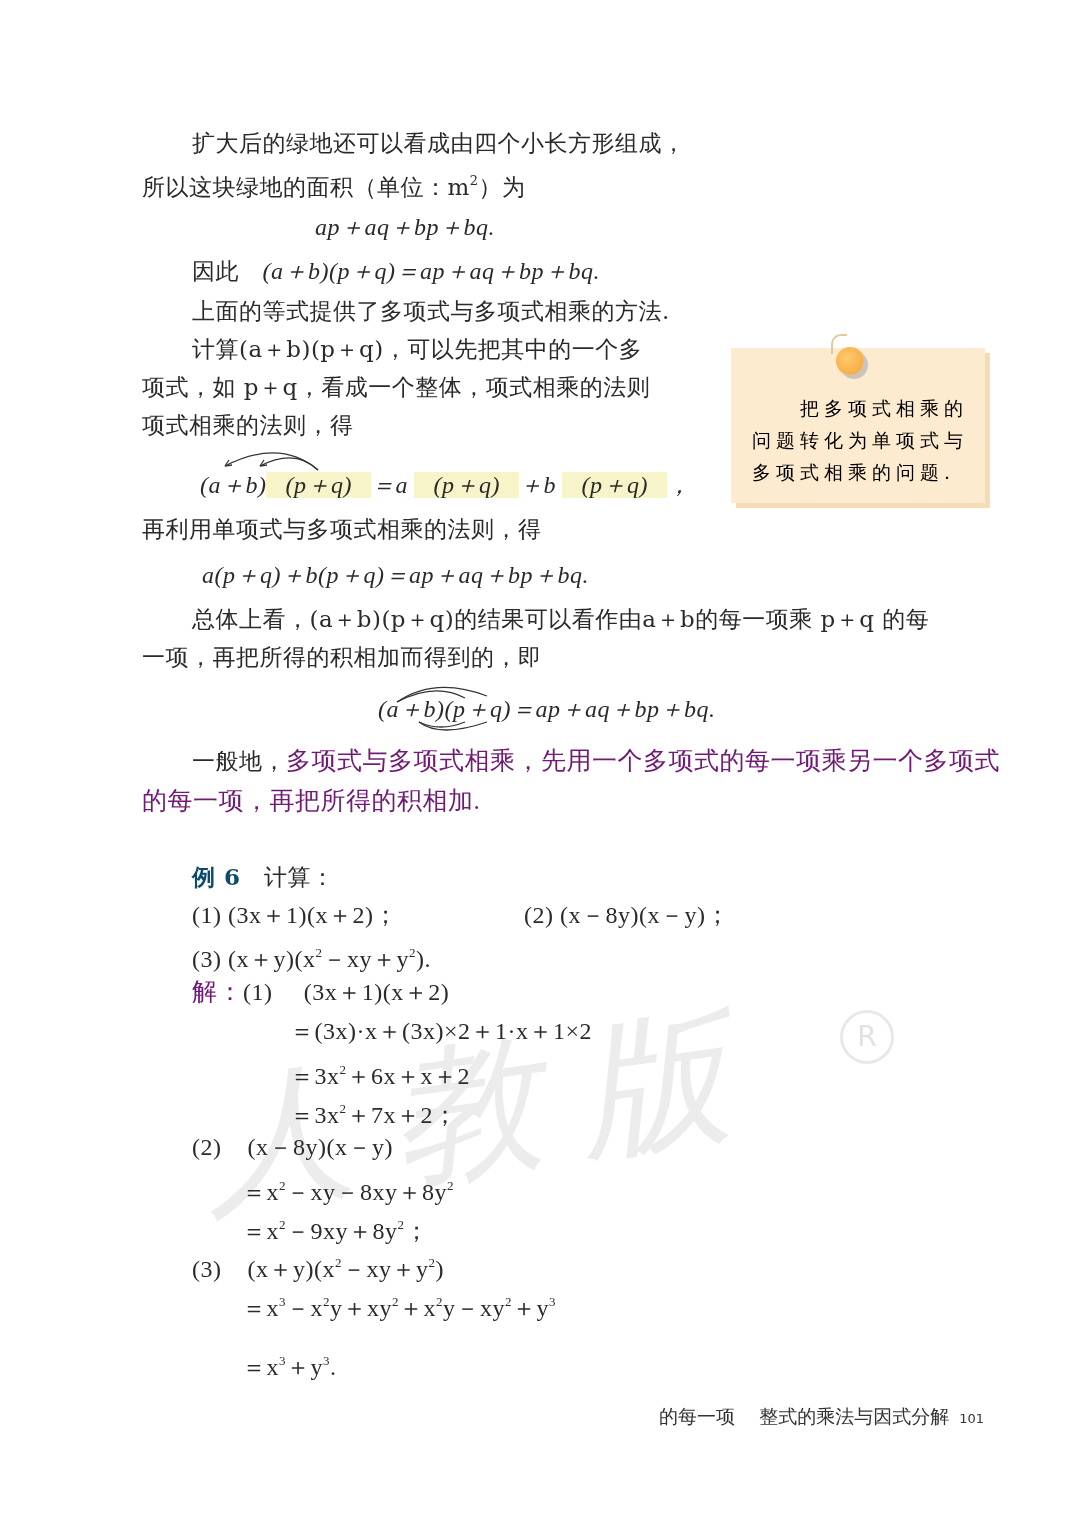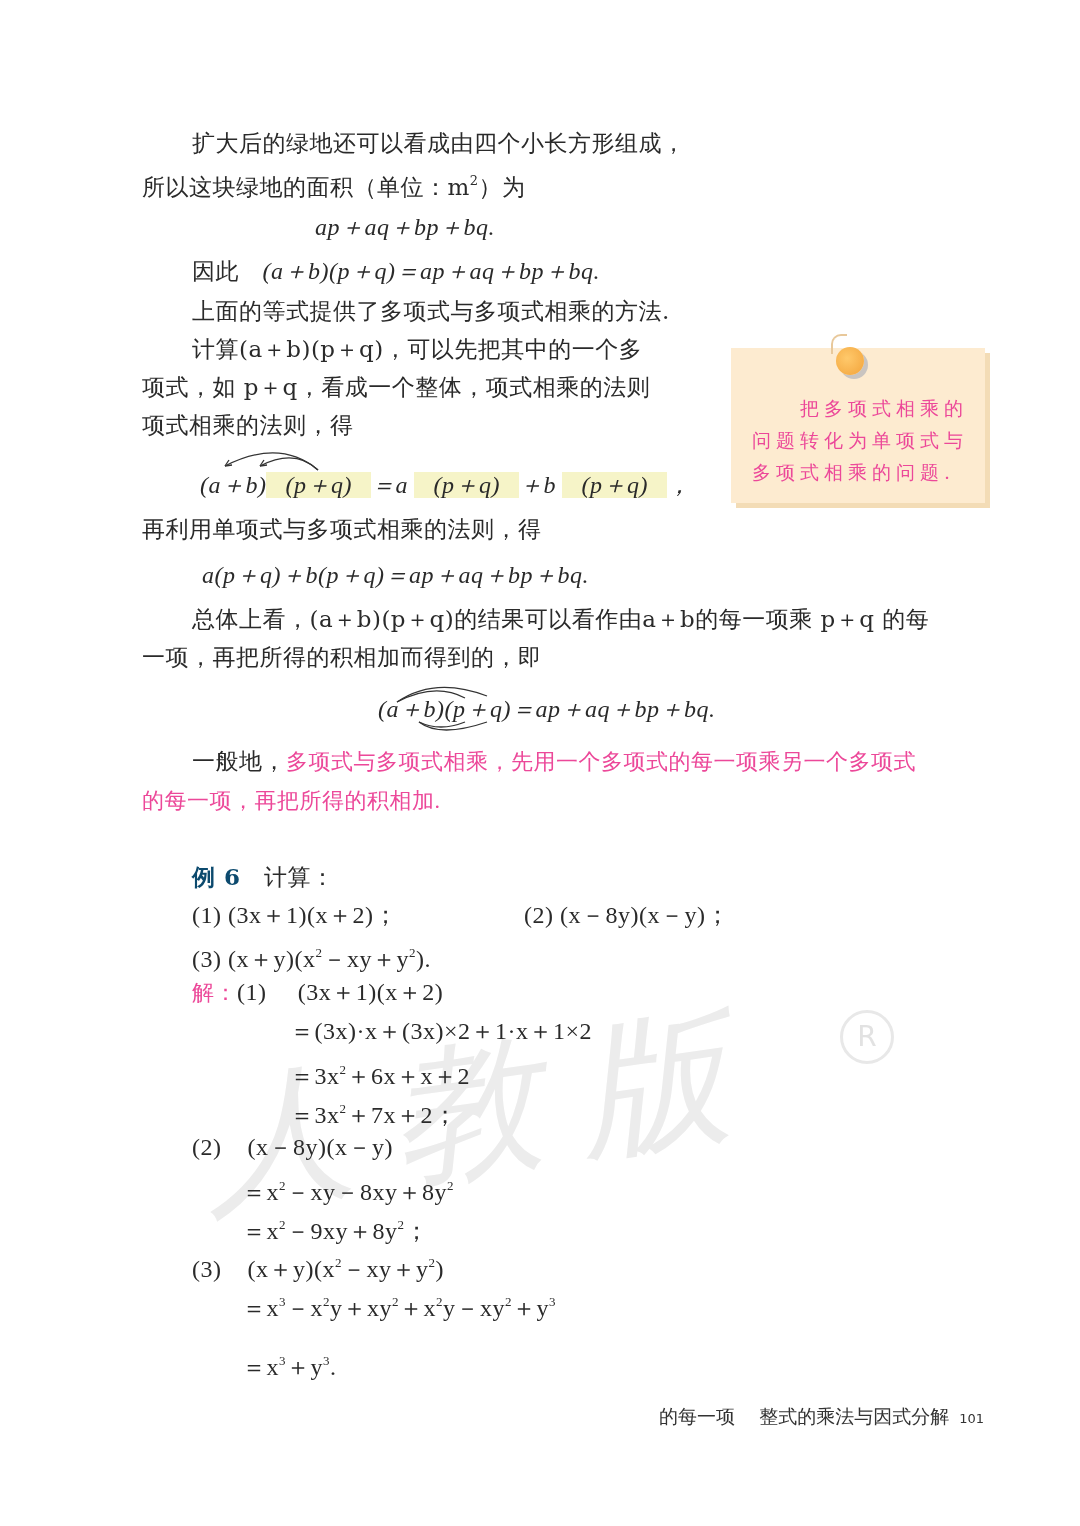--- a/index.html
+++ b/index.html
@@ -1,27 +1,27 @@
 <!DOCTYPE html>
 <html><head>
 <meta charset="utf-8">
 <style>
   html, body { margin:0; padding:0; }
   body { width:1080px; height:1526px; background:#ffffff; position:relative; overflow:hidden;
          font-family:"DejaVu Serif", "Liberation Serif", serif; color:#2a2a2a; }
   .line { position:absolute; font-size:23px; line-height:30px; white-space:nowrap; letter-spacing:0.5px; }
   .m { font-family:"Liberation Serif", "DejaVu Serif", serif; font-size:24px; }
   .mi { font-style:italic; }
-  .blue { color:#ec4899; font-family:Liberation Serif, serif; font-size:22px; }
+  .blue { color:#701a75; font-family:Liberation Serif, serif; font-size:25px; }
   .bluebold { color:#0c4a6e; font-weight:bold; }
   .hl { background:#f6f4c8; padding:0 19px; }
   sup { font-size:13px; vertical-align:10px; }
   .note { position:absolute; left:731px; top:348px; width:254px; height:155px; background:#fdebd0;
           box-shadow:5px 5px 0 #f3dcb6; }
-  .note-text { position:absolute; font-size:19px; line-height:32px; letter-spacing:5px; white-space:nowrap; color:#ec4899; }
+  .note-text { position:absolute; font-size:19px; line-height:32px; letter-spacing:5px; white-space:nowrap; color:#000000; }
   .pin { position:absolute; left:836px; top:347px; width:28px; height:28px; border-radius:50%;
          background:radial-gradient(circle at 40% 40%, #ffc96b, #f2a33a); box-shadow:4px 4px 0 #c9c4c0; }
   .pin-string { position:absolute; left:831px; top:334px; width:14px; height:18px; border-left:2px solid #e8c89a; border-top:2px solid #e8c89a; border-radius:10px 0 0 0; }
   .watermark { position:absolute; left:200px; top:1010px; font-size:150px; color:#ececec; font-style:italic;
                letter-spacing:40px; transform:rotate(-8deg); font-family:"DejaVu Serif", serif; }
   .reg { position:absolute; left:840px; top:1010px; width:48px; height:48px; border:3px solid #e8e8e8; border-radius:50%;
          color:#e2e2e2; font-size:28px; text-align:center; line-height:48px; font-family:"DejaVu Sans", sans-serif; }
   .footer { position:absolute; top:1404px; left:659px; font-size:19px; color:#333; white-space:nowrap;
             font-family:"DejaVu Sans", "Liberation Sans", sans-serif; }
   .footer .pg { margin-left:10px; font-size:13px; }

